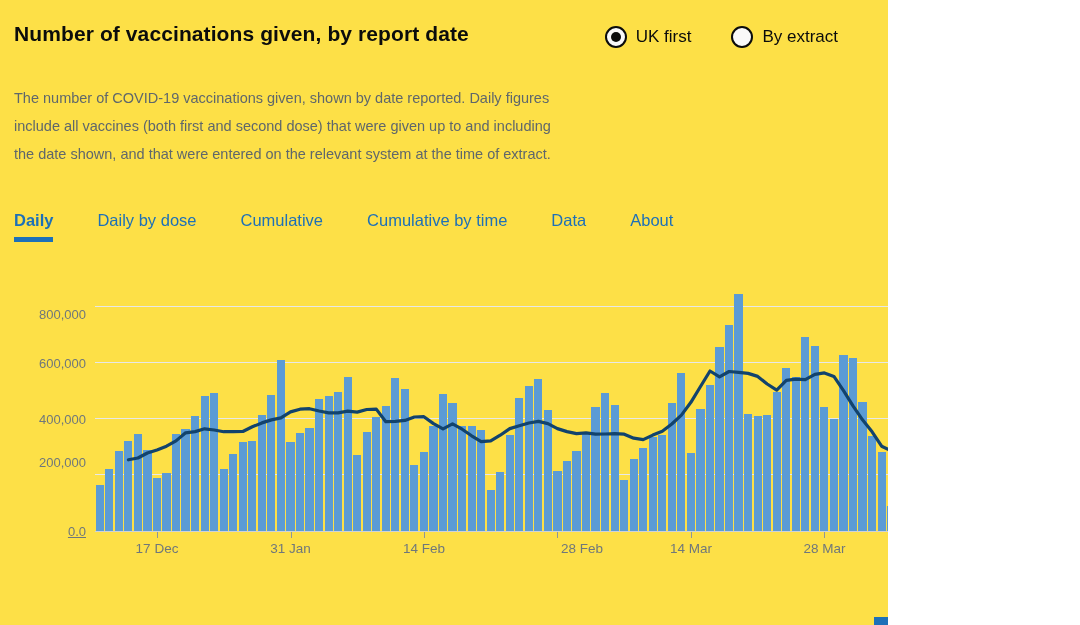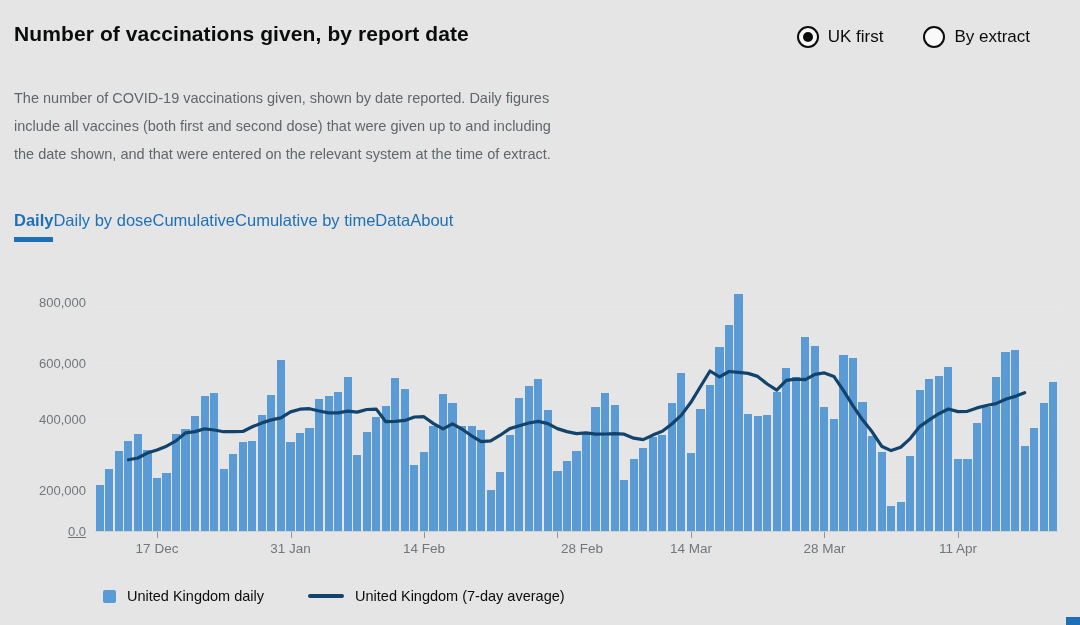--- a/index.html
+++ b/index.html
@@ -1,29 +1,29 @@
 <!DOCTYPE html>
 <html><head>
 <meta charset="utf-8">
 <style>
   * { margin:0; padding:0; box-sizing:border-box; }
   html,body { font-family:"Liberation Sans","DejaVu Sans",sans-serif; }
-  .screen { position:relative; width:1080px; height:625px; background:#e5e5e5; overflow:hidden; }
+  .screen { position:relative; width:888px; height:625px; background:#fde047; overflow:hidden; }
 
   .page-title { position:absolute; left:14px; top:22px; font-size:21px; font-weight:bold; color:#0b0c0c; letter-spacing:.1px; }
 
   .toggle-group { position:absolute; top:26px; right:50px; display:flex; gap:40px; }
   .radio-item { display:flex; align-items:center; gap:9px; cursor:pointer; }
   .radio-circle { width:22px; height:22px; border:2.5px solid #0b0c0c; border-radius:50%; background:#f9f9f9; position:relative; flex:0 0 auto; }
   .radio-circle.checked::after { content:""; position:absolute; left:50%; top:50%; width:10px; height:10px; margin:-5px 0 0 -5px; border-radius:50%; background:#0b0c0c; }
   .radio-label { font-size:17px; color:#0b0c0c; }
 
   .description { position:absolute; left:14px; top:84px; width:548px; font-size:14.5px; line-height:28px; color:#5f676b; }
 
-  .tabs { position:absolute; left:14px; top:211px; display:flex; }
+  .tabs { position:absolute; left:14px; top:211px; display:flex; gap:44px; }
   .tab { font-size:16.5px; color:#1d70b8; text-decoration:none; padding-bottom:7px; border-bottom:5px solid transparent; cursor:pointer; }
   .tab.active { font-weight:bold; border-bottom-color:#1d70b8; }
 
   .chart-area { position:absolute; left:0; top:286px; width:1080px; height:300px; }
   .plot { position:absolute; left:95px; top:0.5px; width:963px; height:245px; border-bottom:1px solid #cfd3d6; }
   .gridline { position:absolute; left:0; width:100%; height:1px; background:#e7e8e9; }
   .bar { position:absolute; bottom:0; background:#5b9bd5; }
   .y-label { position:absolute; left:0; width:86px; text-align:right; font-size:13px; color:#6f777b; }
   .x-tick { position:absolute; top:245px; width:1px; height:6px; background:#8f9699; }
   .x-label { position:absolute; top:254px; width:70px; margin-left:-35px; text-align:center; font-size:13.5px; color:#6f777b; }
@@ -185,31 +185,21 @@
         <div class="x-label" style="left: 595.9px;">14 Mar</div>
         <div class="x-tick" style="left: 729.4px;"></div>
         <div class="x-label" style="left: 729.4px;">28 Mar</div>
         <div class="x-tick" style="left: 862.9px;"></div>
         <div class="x-label" style="left: 862.9px;">11 Apr</div>
         <svg class="avg-line-svg" width="963" height="245" viewBox="0 0 963 245">
           <polyline points="33.4,172.8 42.9,171.0 52.4,166.0 62.0,162.9 71.5,159.2 81.0,153.9 90.6,145.8 100.1,144.6 109.6,141.8 119.2,143.0 128.7,144.7 138.3,144.6 147.8,144.5 157.3,139.8 166.9,135.9 176.4,132.9 185.9,130.9 195.5,124.9 205.0,122.2 214.5,121.7 224.1,124.0 233.6,125.9 243.1,125.8 252.7,124.2 262.2,125.1 271.7,122.5 281.3,122.1 290.8,134.7 300.3,134.3 309.9,133.4 319.4,130.0 328.9,129.7 338.5,136.6 348.0,141.8 357.5,136.8 367.1,142.2 376.6,148.8 386.2,154.7 395.7,153.9 405.2,148.2 414.8,141.6 424.3,138.7 433.8,136.0 443.4,134.4 452.9,136.6 462.4,141.6 472.0,144.6 481.5,146.6 491.0,145.9 500.6,147.2 510.1,147.0 519.6,146.6 529.2,147.2 538.7,151.2 548.2,152.6 557.8,148.1 567.3,144.2 576.8,137.0 586.4,128.1 595.9,115.3 605.5,99.5 615.0,84.0 624.5,89.8 634.1,84.5 643.6,85.4 653.1,86.4 662.7,89.4 672.2,97.0 681.7,103.1 691.3,93.4 700.8,92.2 710.3,92.6 719.9,87.3 729.4,85.9 738.9,89.4 748.5,103.6 758.0,118.8 767.5,132.8 777.1,144.8 786.6,159.2 796.1,163.6 805.7,160.3 815.2,151.6 824.7,139.6 834.3,132.9 843.8,126.7 853.4,122.0 862.9,124.6 872.4,124.3 882.0,120.9 891.5,118.5 901.0,116.6 910.6,112.2 920.1,109.4 929.6,105.7" fill="none" stroke="#12436d" stroke-width="3.2" stroke-linejoin="round" stroke-linecap="round"></polyline>
         </svg>
       </div>
   <div class="y-label" style="top: 237.5px; text-decoration: underline;">0.0</div>
-      <div class="y-label" style="top: 197px;">200,000</div>
+      <div class="y-label" style="top: 169px;">200,000</div>
       <div class="y-label" style="top: 125.5px;">400,000</div>
       <div class="y-label" style="top: 69.5px;">600,000</div>
-      <div class="y-label" style="top: 9px;">800,000</div>
+      <div class="y-label" style="top: 21px;">800,000</div>
     </div>
 
-  <div class="legend">
-    <div class="legend-item">
-      <span class="legend-swatch-bar"></span>
-      <span class="legend-text">United Kingdom daily</span>
-    </div>
-    <div class="legend-item">
-      <span class="legend-swatch-line"></span>
-      <span class="legend-text">United Kingdom (7-day average)</span>
-    </div>
-  </div>
 
   <div class="corner-fragment"></div>
 </div>
 
 </body></html>

